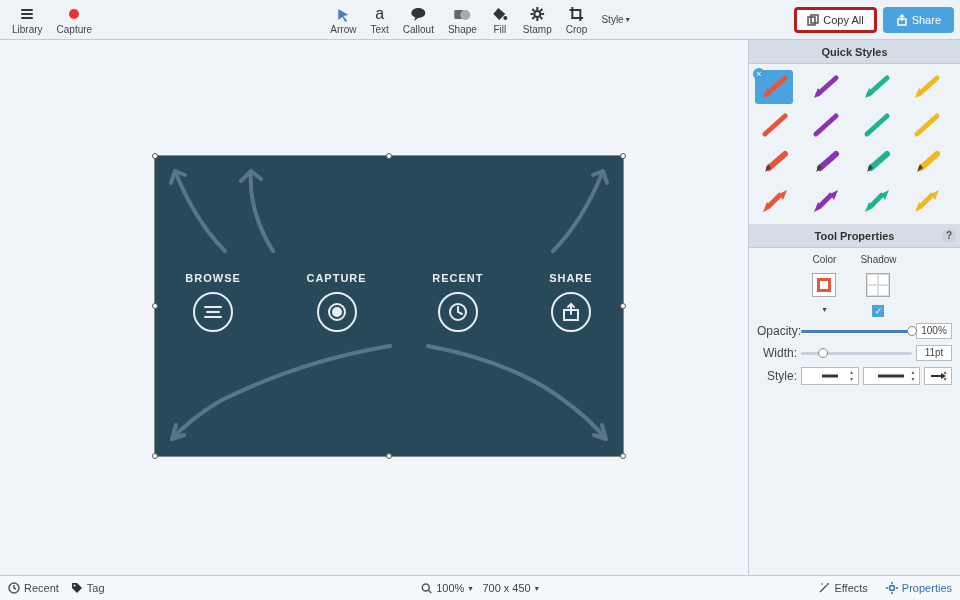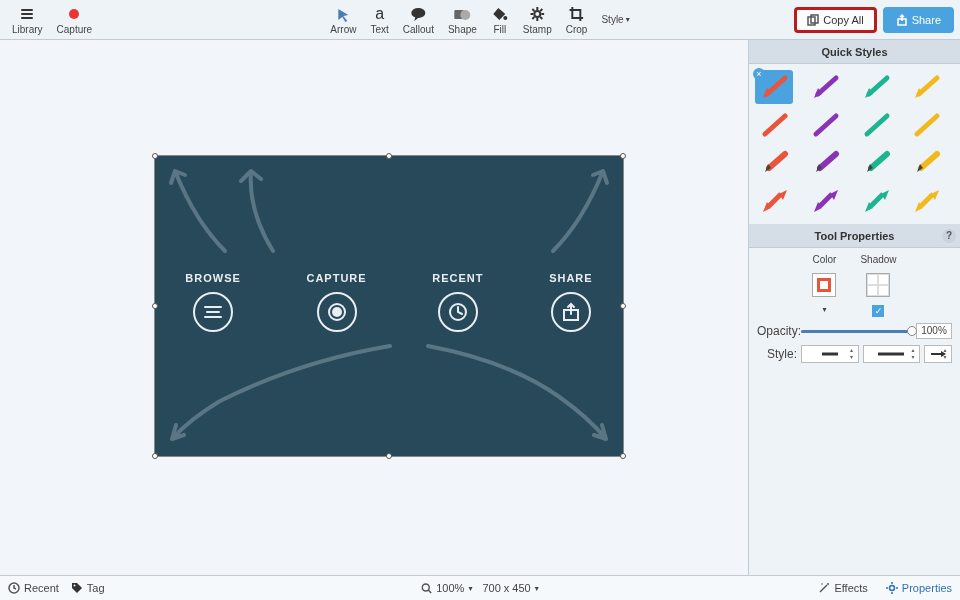--- a/index.html
+++ b/index.html
@@ -378,20 +378,27 @@
     </div>
     <div class="prop-row">
       <label>Opacity:</label>
       <div class="slider">
         <div class="slider-fill" style="width:100%"></div>
         <div class="slider-thumb" style="left:100%"></div>
       </div>
       <div class="valbox">100%</div>
     </div>
     <div class="prop-row">
+      <label>Width:</label>
+      <div class="slider">
+        <div class="slider-thumb" style="left:20%"></div>
+      </div>
+      <div class="valbox">11pt</div>
+    </div>
+    <div class="prop-row">
       <label>Style:</label>
       <div class="stylebox">
         <svg width="20" height="6">
             <line x1="2" y1="3" x2="18" y2="3" stroke="#333" stroke-width="3"></line>
           </svg>
         <div class="stepper">
             <span>▴</span>
             <span>▾</span>
           </div>
       </div>

